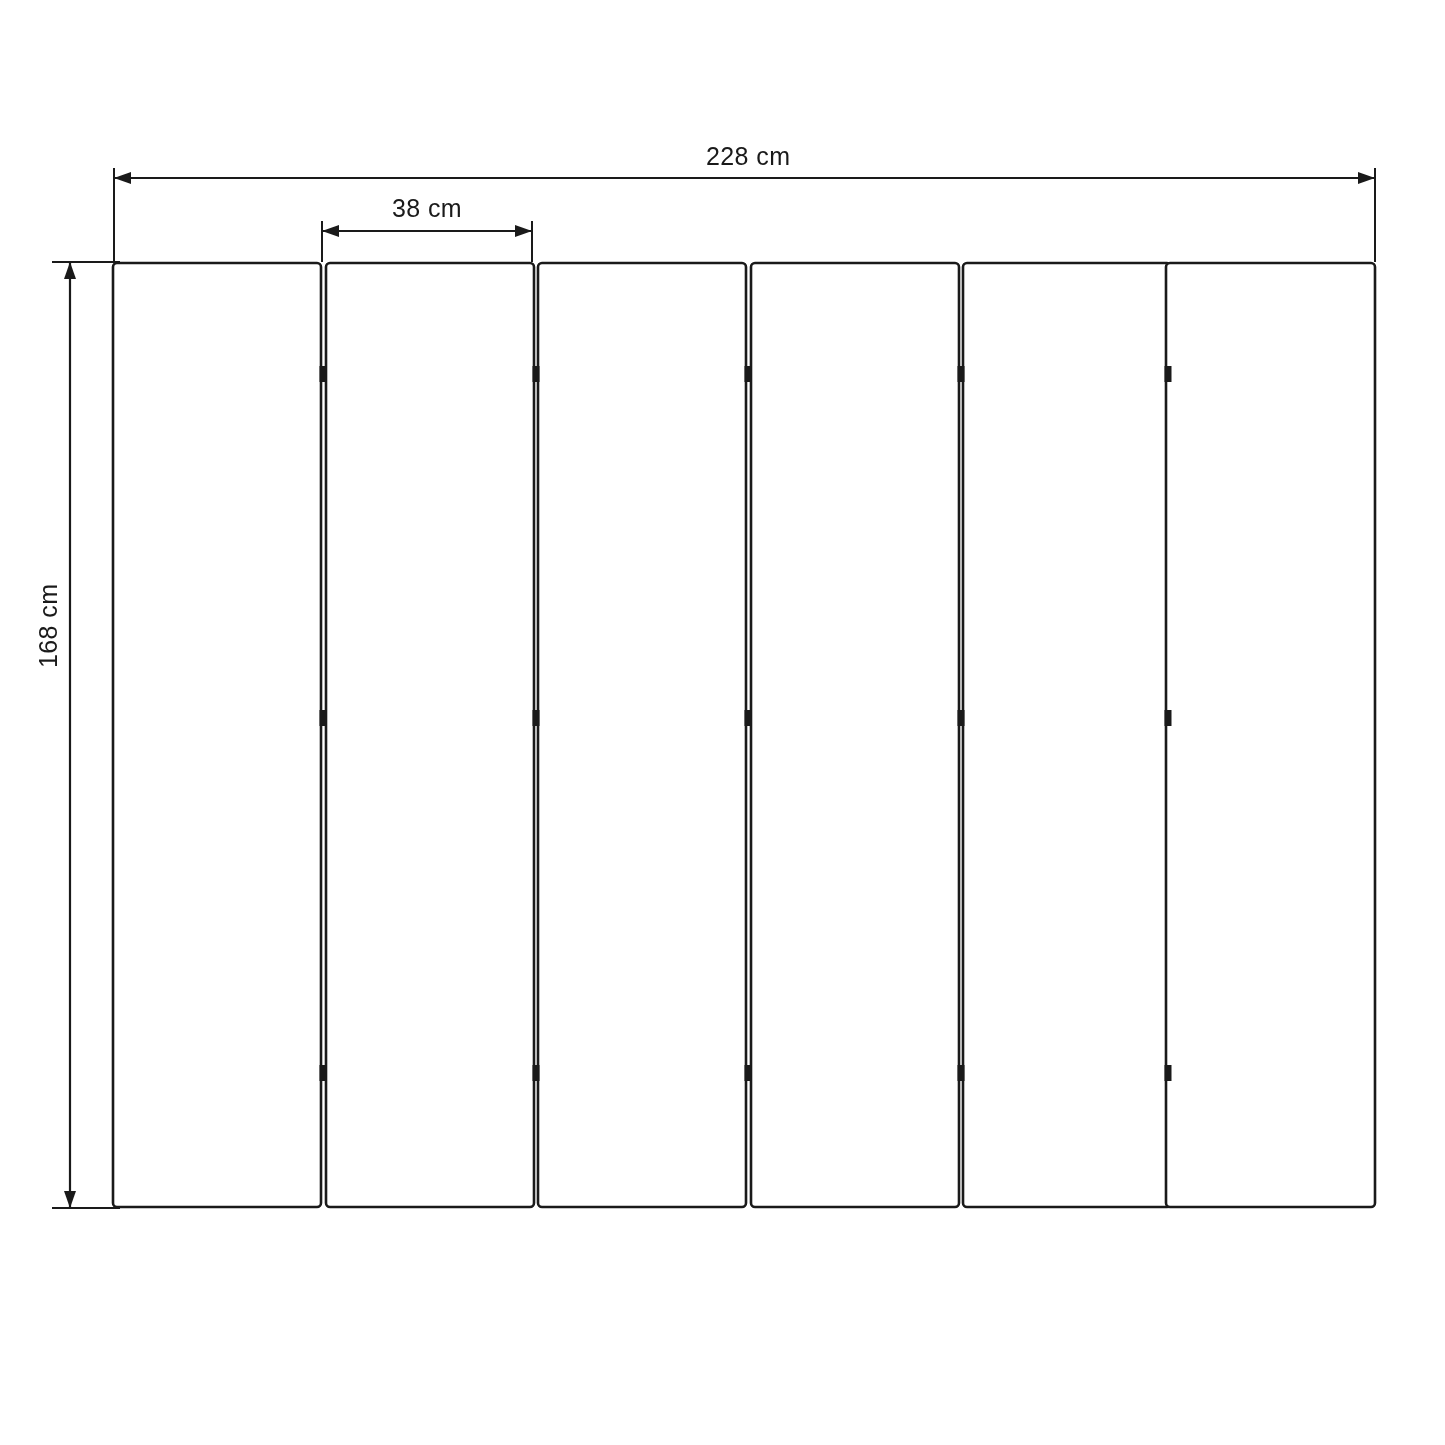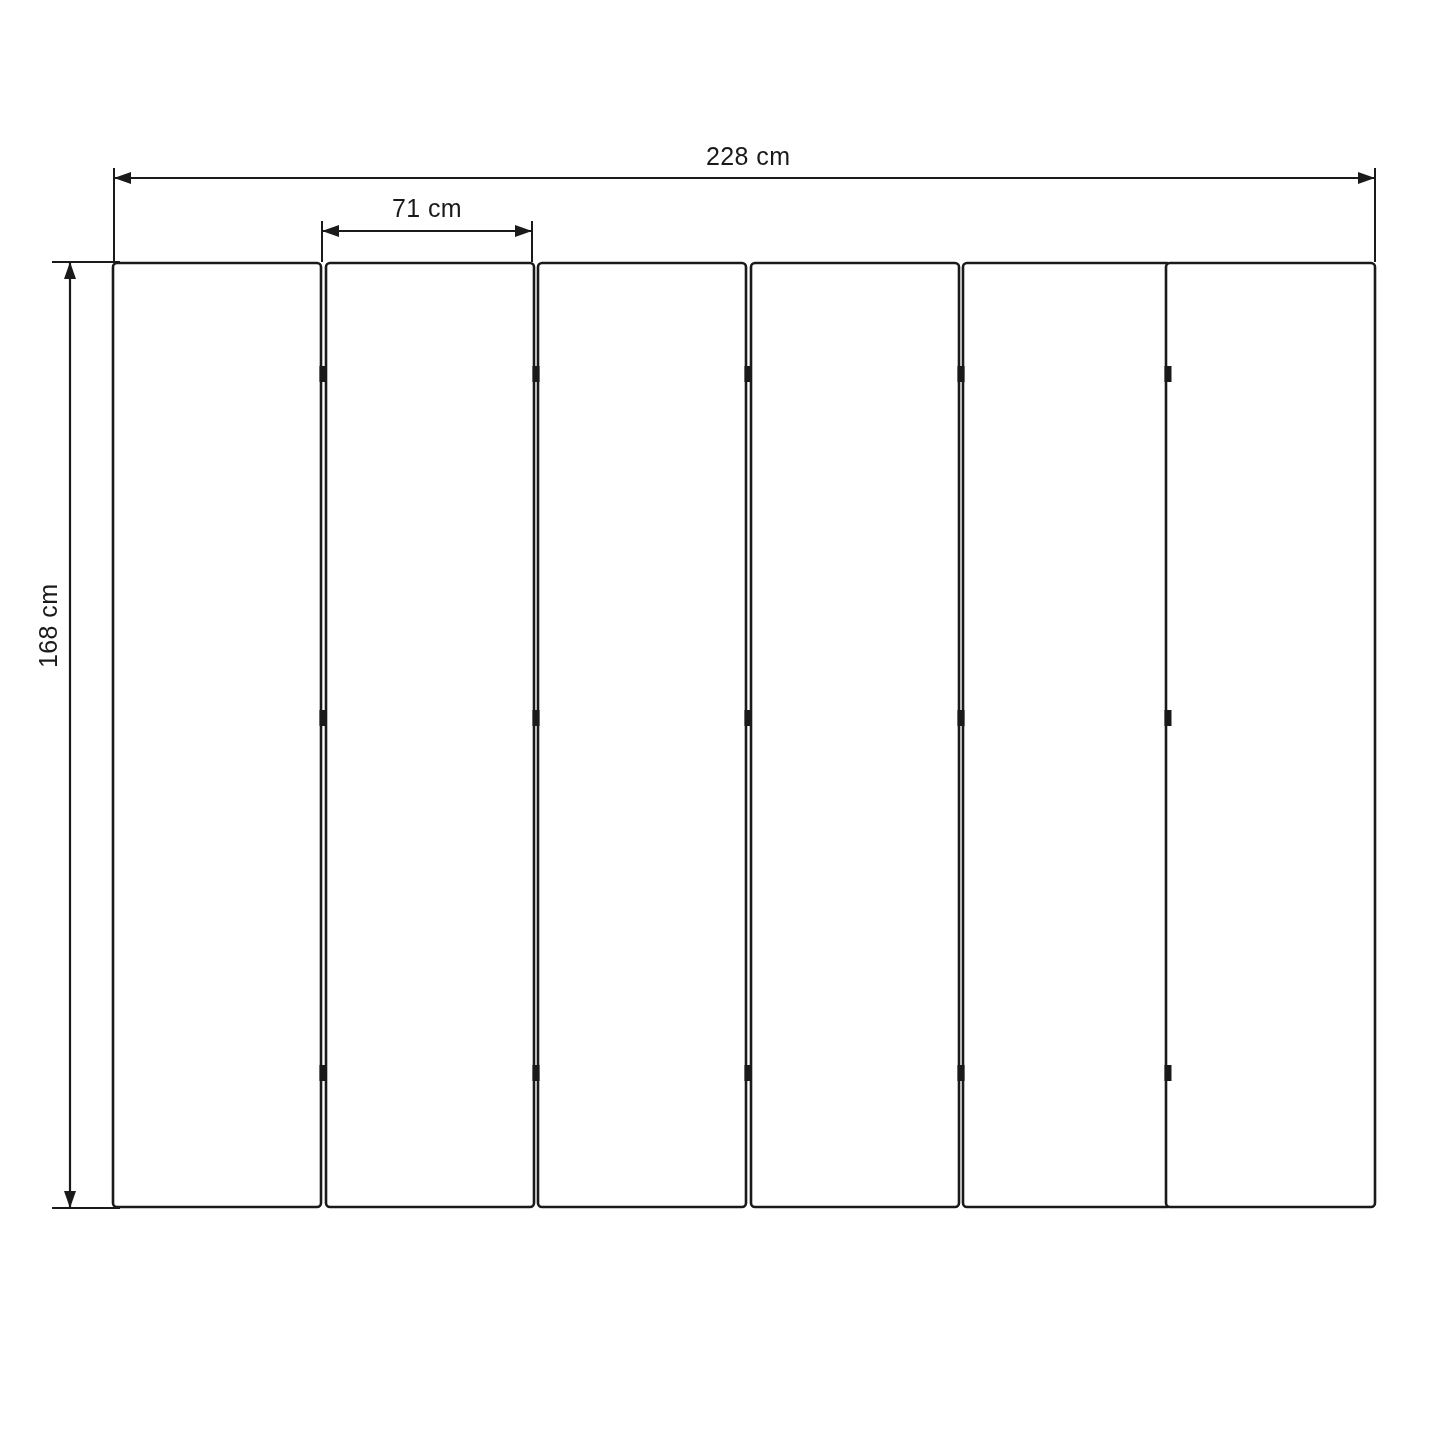--- a/index.html
+++ b/index.html
@@ -106,17 +106,17 @@
 
       <line x1="1168" y1="366" x2="1168" y2="382"></line>
       <line x1="1168" y1="710" x2="1168" y2="726"></line>
       <line x1="1168" y1="1065" x2="1168" y2="1081"></line>
     </g>
 
   </svg>
 
   <div class="dim-label" id="label-total">228 cm</div>
 
-  <div class="dim-label" id="label-panel">71 cm</div>
+  <div class="dim-label" id="label-panel">38 cm</div>
 
   <div class="dim-label" id="label-height">168 cm</div>
 
 </div>
 
 </body></html>

